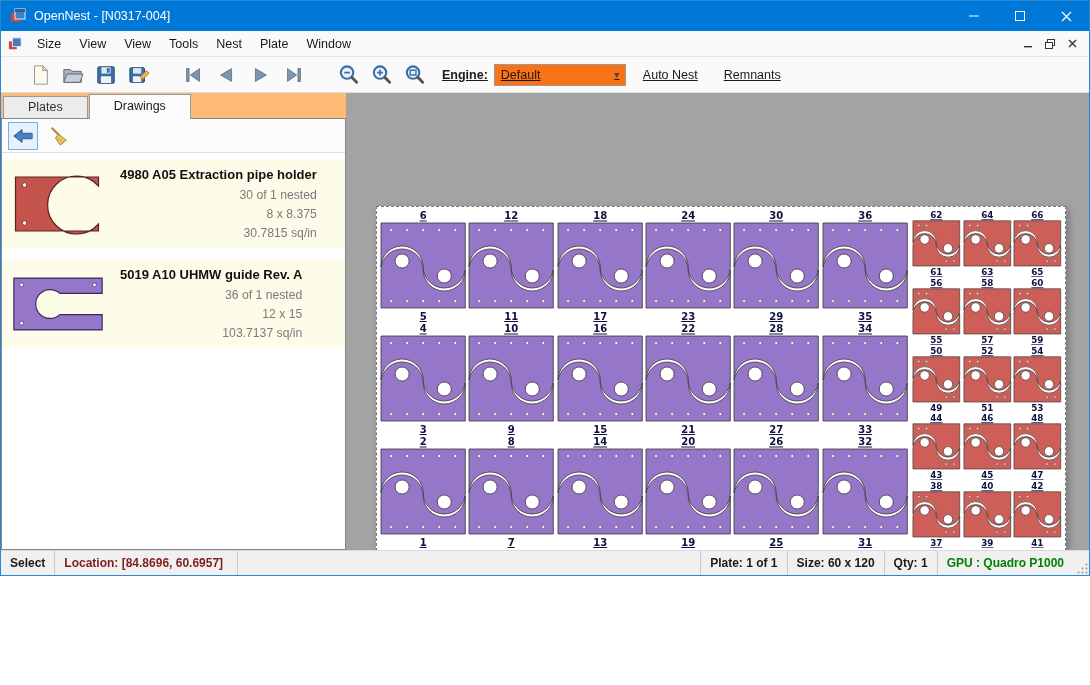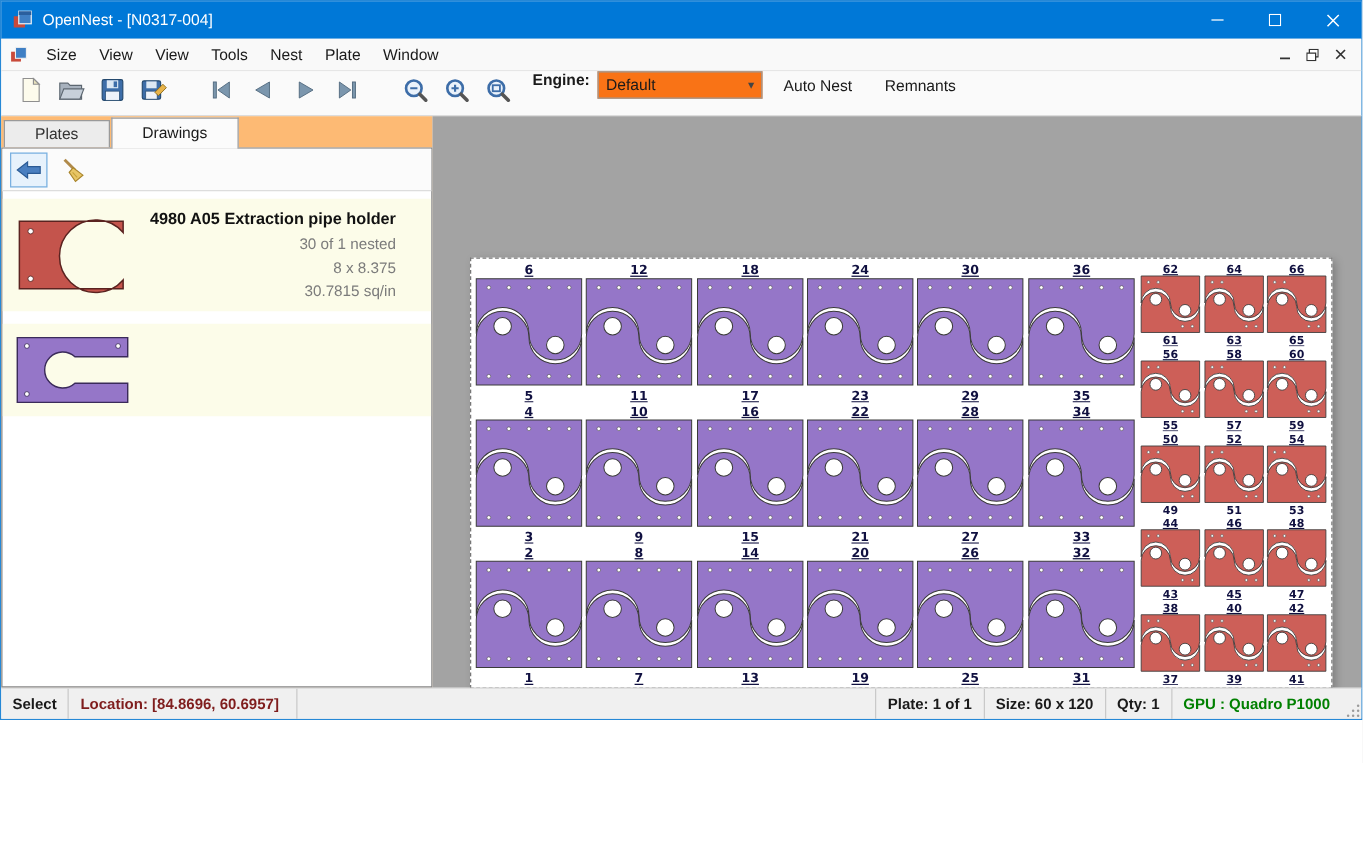--- a/index.html
+++ b/index.html
@@ -15,21 +15,21 @@
   .win-btn { width:46px; height:30px; display:flex; align-items:center; justify-content:center; }
 
   
   .menubar { height:26px; background:#f9f9f9; display:flex; align-items:center; border-bottom:1px solid #e6e6e6; flex:0 0 26px; }
   .mdi-icon { margin:0 6px 0 7px; display:flex; }
   .menu-item { padding:4px 9px; cursor:default; }
   .mdi-ctrls { margin-left:auto; display:flex; align-items:center; padding-right:6px; }
   .mdi-btn { width:22px; height:20px; display:flex; align-items:center; justify-content:center; }
 
   
-  .toolbar { height:36px; background:#fafafa; display:flex; align-items:flex-start; border-bottom:1px solid #dcdcdc; flex:0 0 36px; padding-left:8px; }
+  .toolbar { height:36px; background:#fafafa; display:flex; align-items:center; border-bottom:1px solid #dcdcdc; flex:0 0 36px; padding-left:24px;text-decoration:underline; }
   .tb-btn { width:30px; height:30px; display:flex; align-items:center; justify-content:center; margin-right:3px; }
   .tb-gap { width:22px; }
   .engine-label { font-weight:bold; margin:0 6px 0 10px; }
   .combo { width:132px; height:22px; background:#f97316; border:1px solid #9a9a9a; display:flex; align-items:center; padding-left:6px; }
   .combo .arrow { margin-left:auto; width:16px; text-align:center; color:#444; font-size:10px; }
   .flat-btn { padding:5px 9px; margin-left:8px; }
 
   
   .content { flex:1; display:flex; min-height:0; }
   .left-panel { width:345px; flex:0 0 345px; display:flex; flex-direction:column; background:#fdba74; }
@@ -259,20 +259,26 @@
 
           <div class="drawing-item">
             <div class="thumb">
               <svg viewBox="0 0 100 62">
                 <path d="M4 4 H96 V20 H52 A15 15 0 1 0 52 42 H96 V58 H4 Z" stroke="#3a2a5a" stroke-width="1.2" fill="#9576c8"></path>
                 <circle cx="12" cy="11" r="2" fill="#fff" stroke="#3a2a5a" stroke-width="0.7"></circle>
                 <circle cx="12" cy="51" r="2" fill="#fff" stroke="#3a2a5a" stroke-width="0.7"></circle>
                 <circle cx="88" cy="11" r="2" fill="#fff" stroke="#3a2a5a" stroke-width="0.7"></circle>
               </svg>
             </div>
+            <div class="d-info">
+              <div class="d-title">5019 A10 UHMW guide Rev. A</div>
+              <div class="d-sub">36 of 1 nested</div>
+              <div class="d-sub">12 x 15</div>
+              <div class="d-sub">103.7137 sq/in</div>
+            </div>
           </div>
 
         </div>
       </div>
     </div>
 
     <div class="canvas">
       <div class="plate">
         <div class="part-grid purple-grid" style="grid-template-columns: repeat(6, 1fr); grid-template-rows: repeat(3, 1fr);">
             <svg viewBox="0 0 88 113" preserveAspectRatio="none" class="cell-svg">

